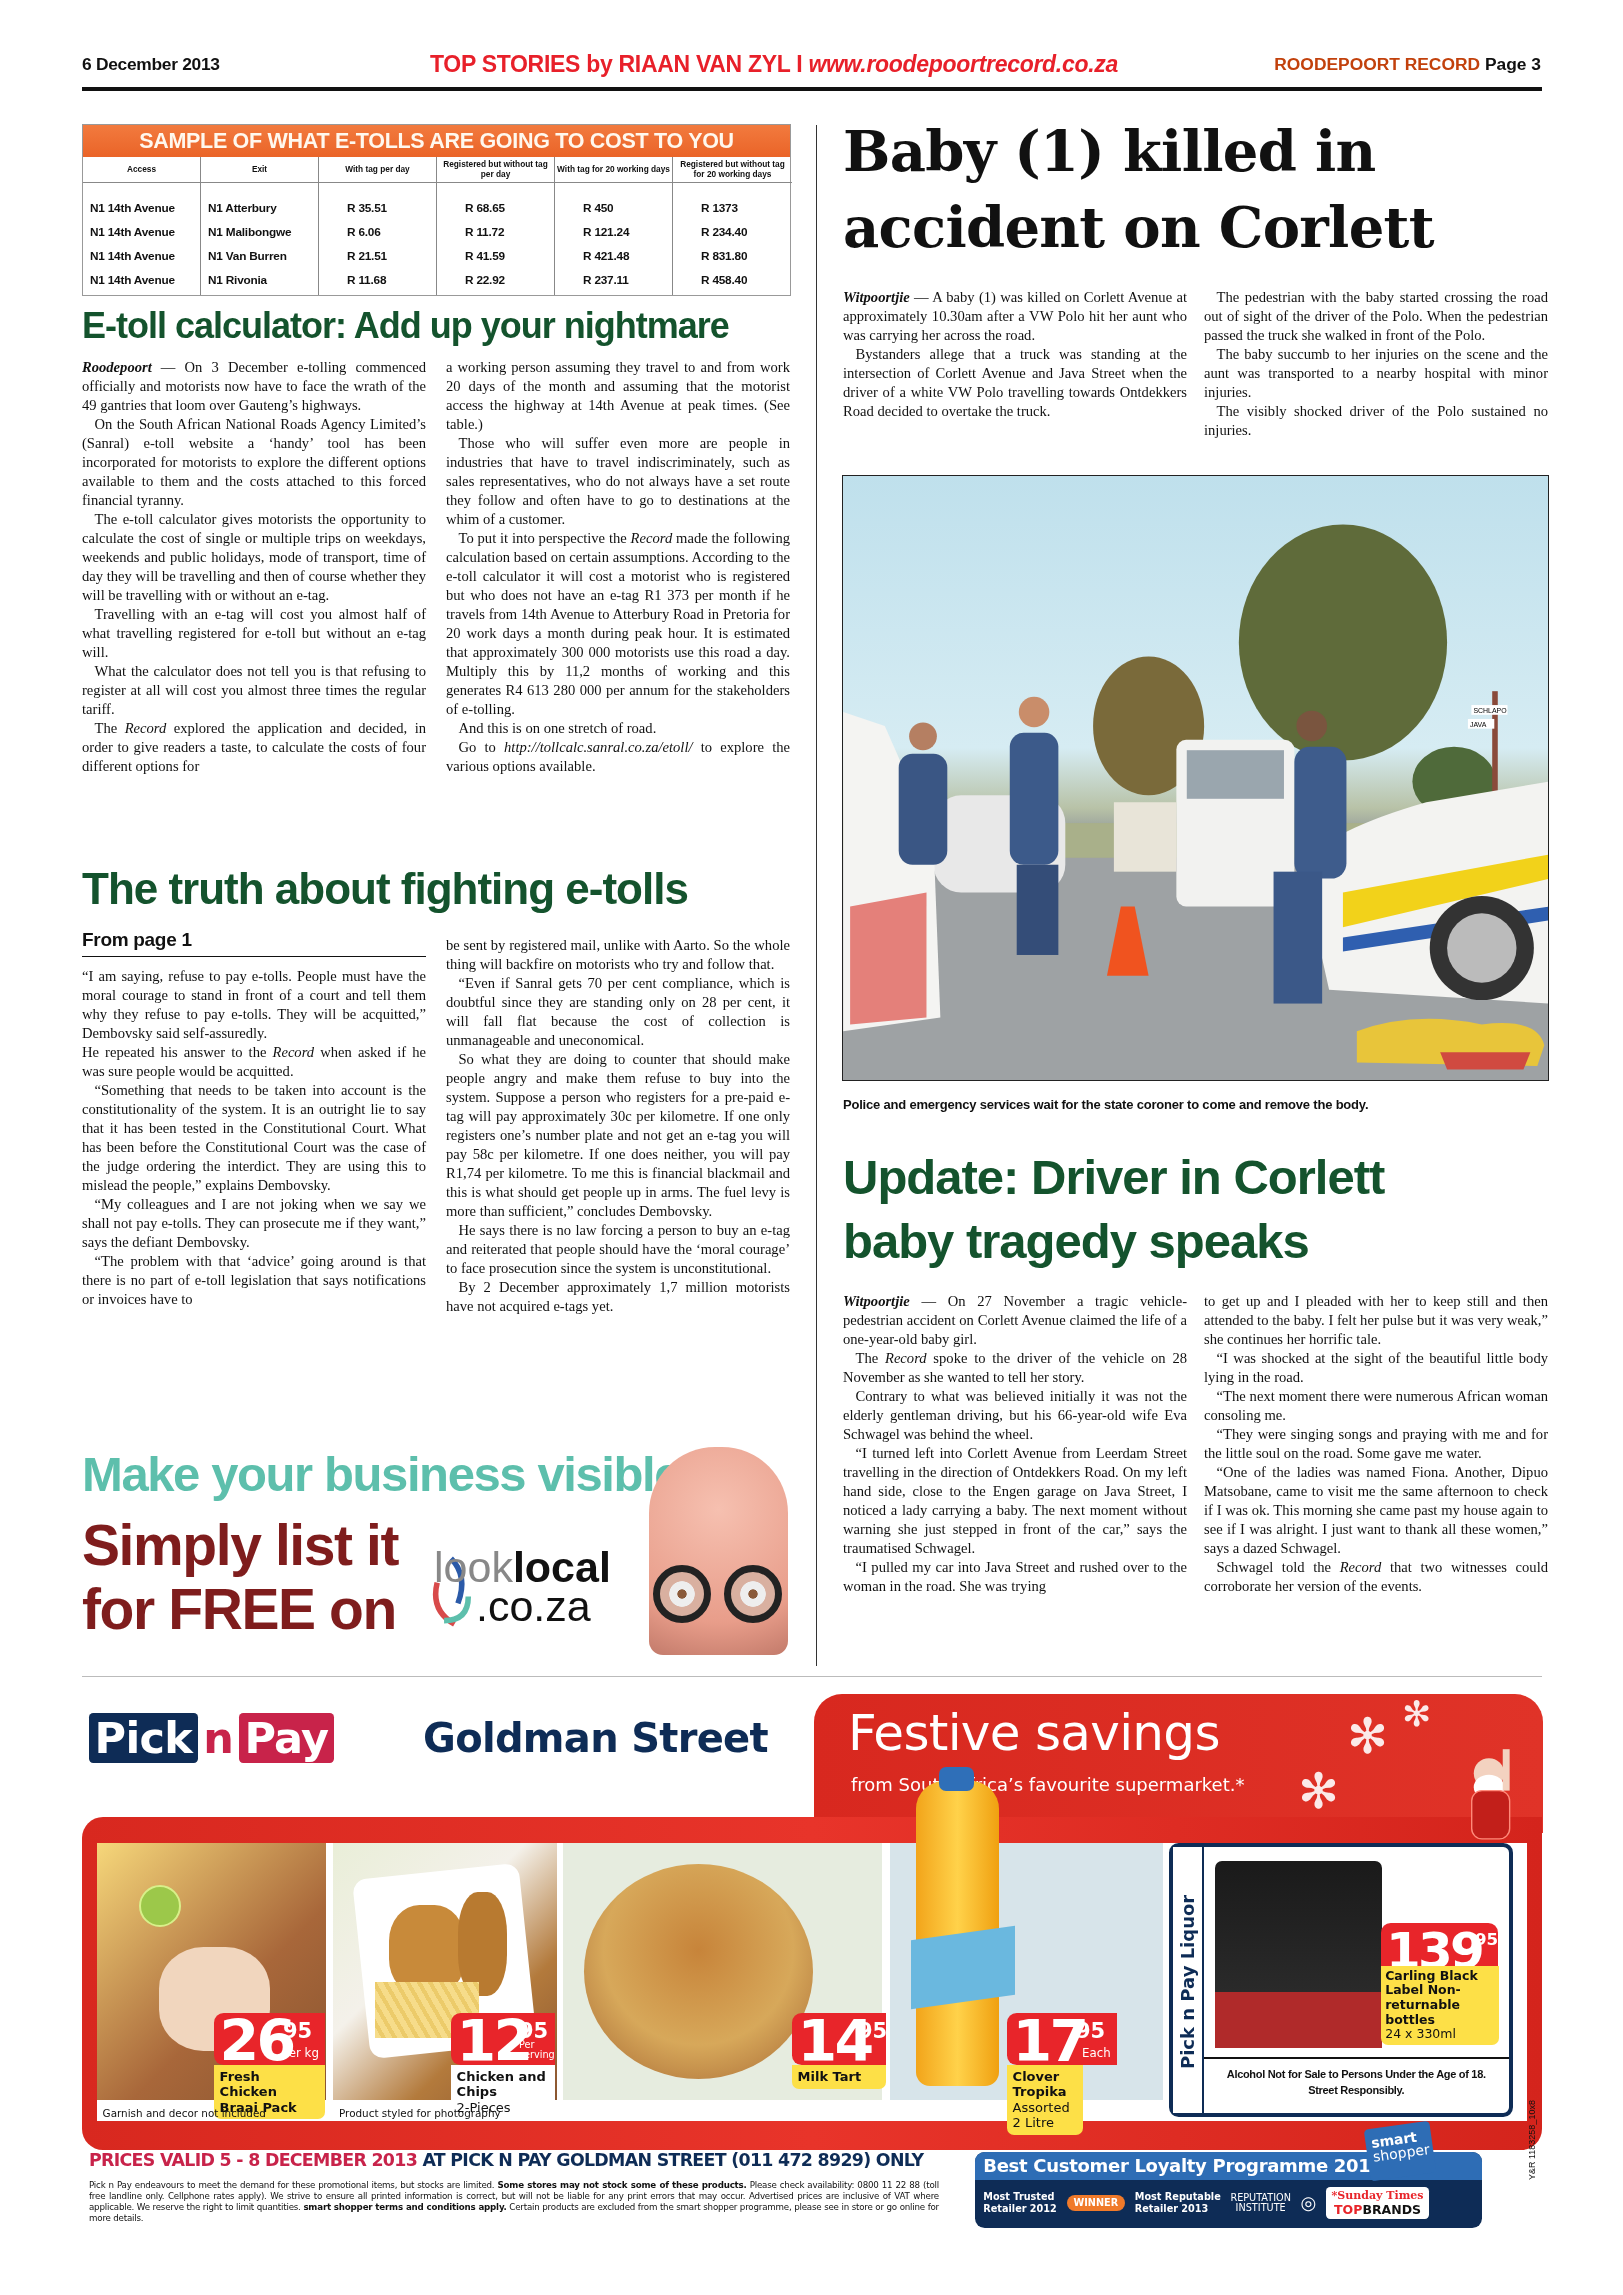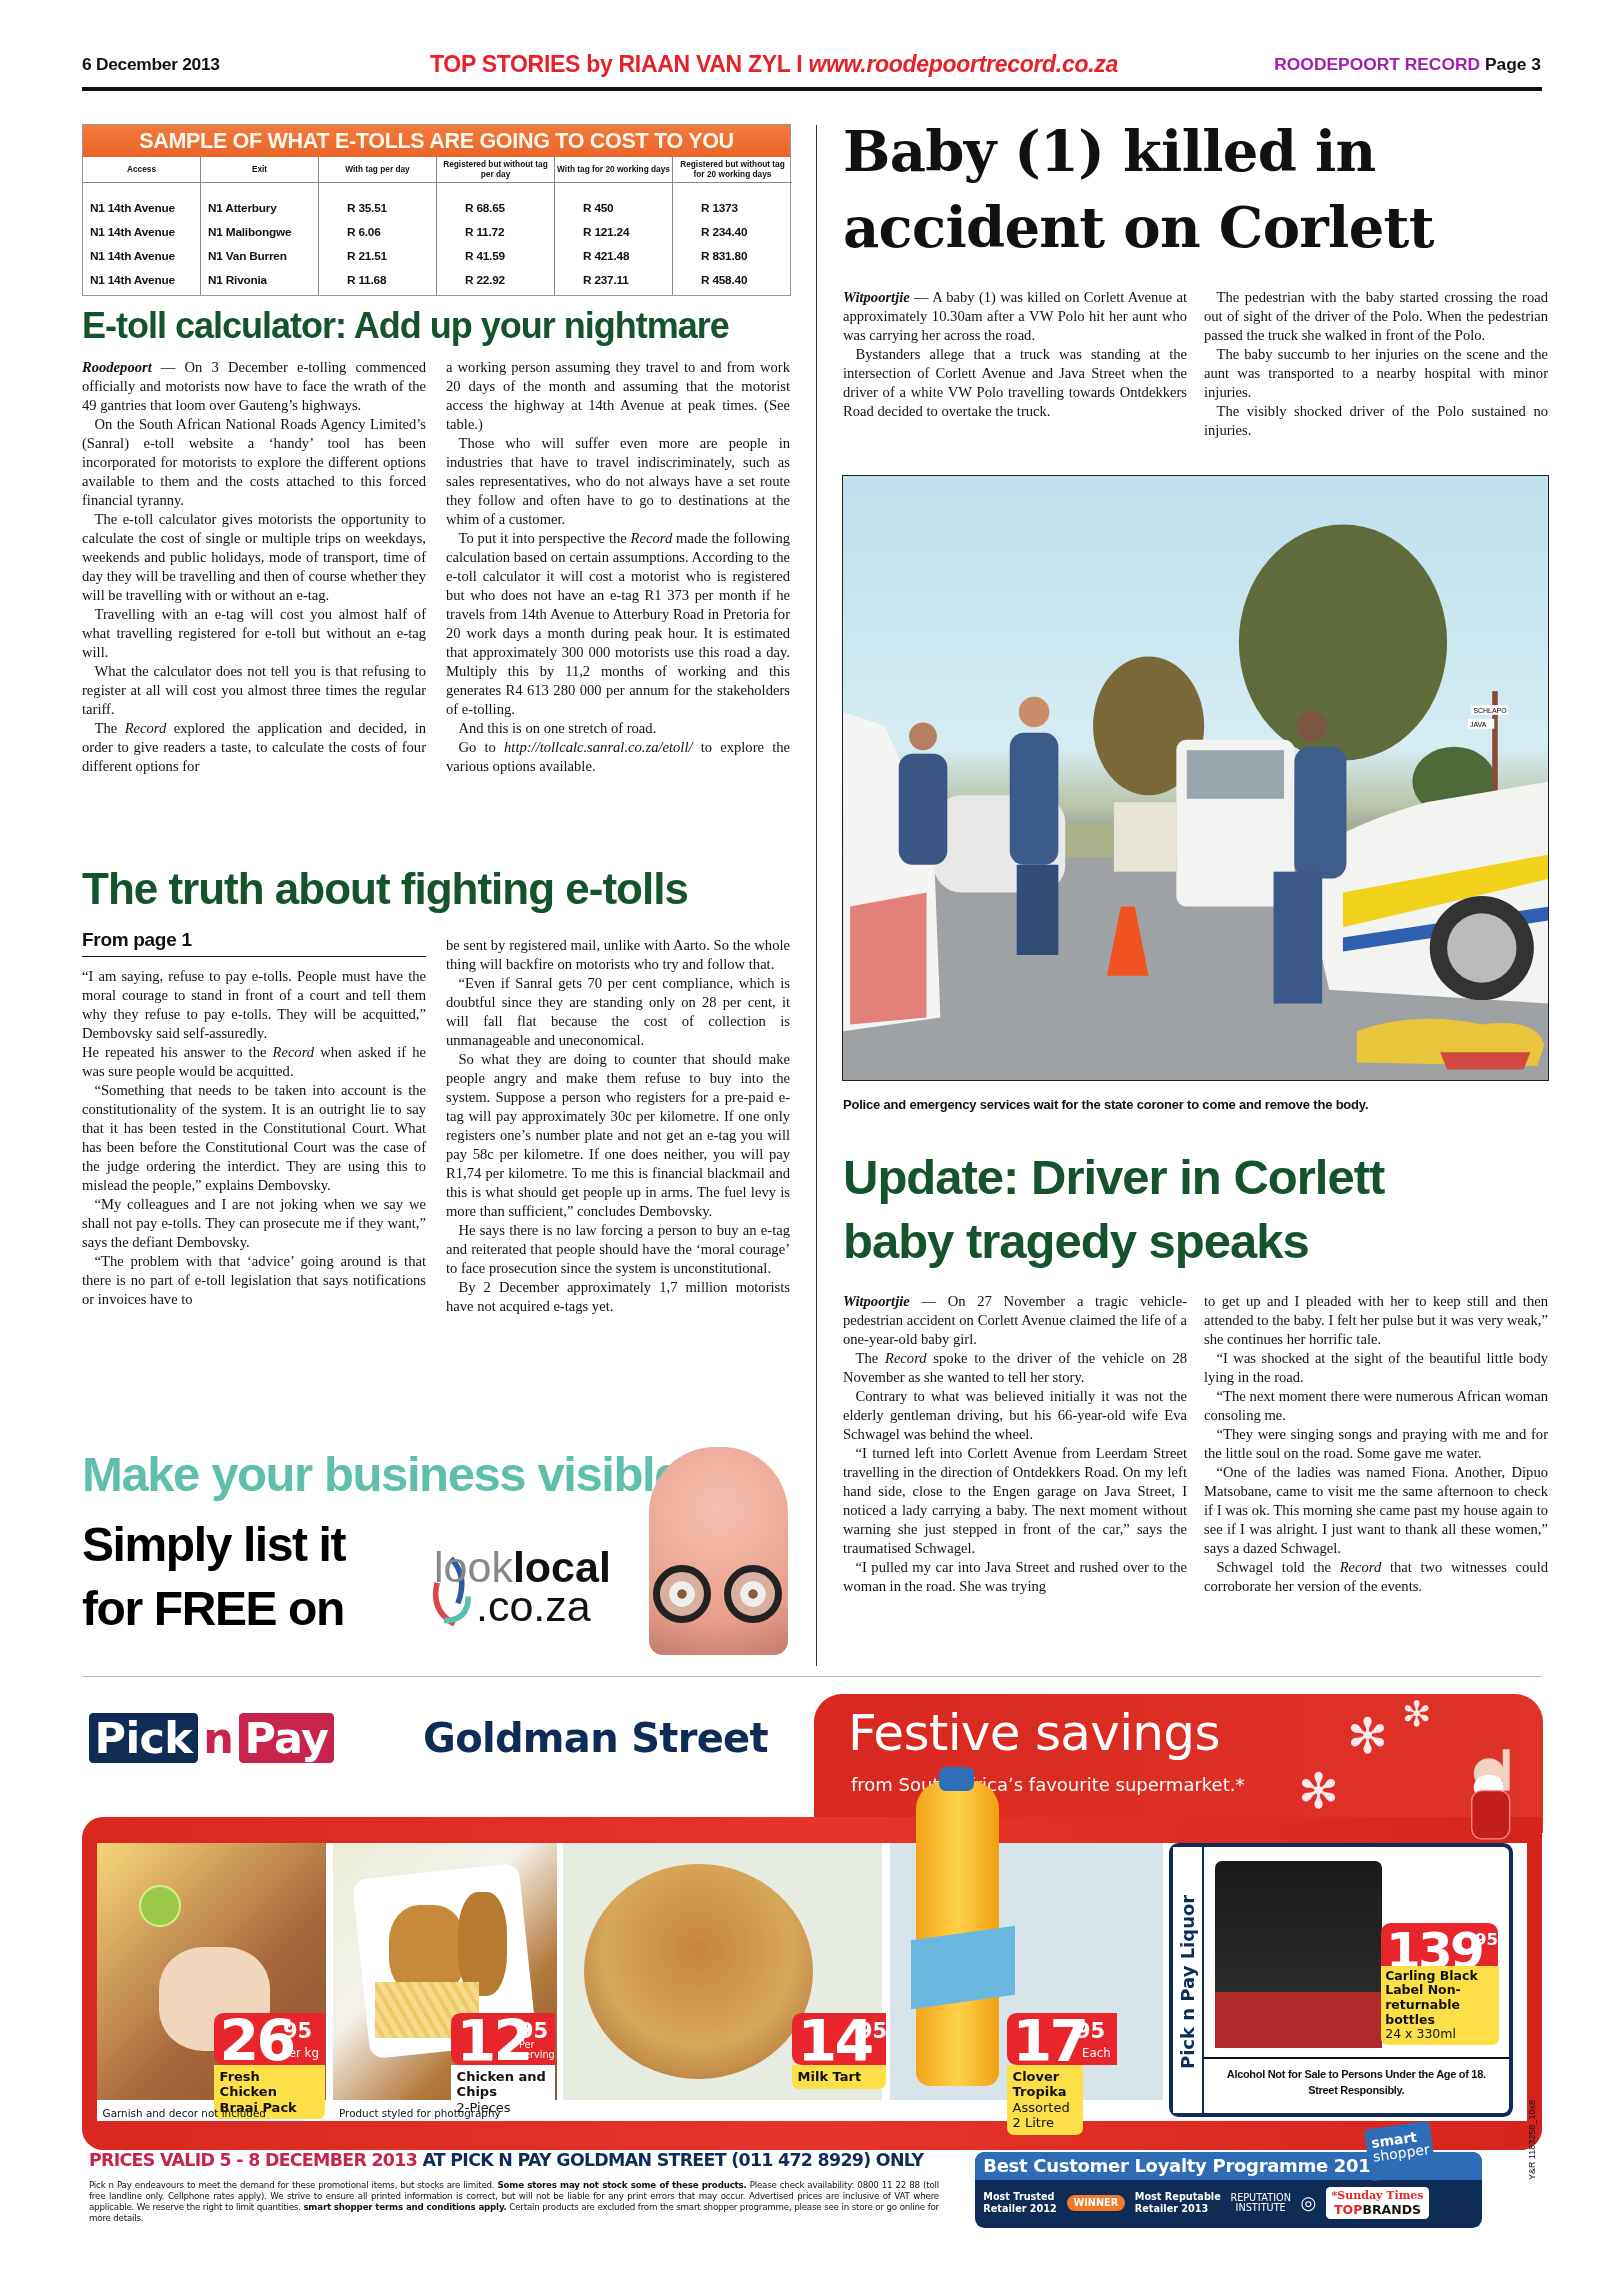--- a/index.html
+++ b/index.html
@@ -6,21 +6,21 @@
   html, body { width: 1624px; height: 2295px; background: #fff; overflow: hidden; }
   body { position: relative; font-family: "Liberation Serif", serif; color: #111; }
 
   .abs { position: absolute; }
 
   
   .mast-date { left: 82px; top: 54px; font-family: "Liberation Sans", sans-serif; font-weight: bold; font-size: 17.4px; letter-spacing: -0.3px; }
   .mast-center { left: 430px; top: 51px; font-family: "Liberation Sans", sans-serif; font-weight: bold; font-size: 23px; color: #e8202a; letter-spacing: -0.3px; }
   .mast-center .site { font-style: italic; }
   .mast-right { right: 83px; top: 54px; font-family: "Liberation Sans", sans-serif; font-weight: bold; font-size: 17.4px; }
-  .mast-right .paper { color: #a21caf; }
+  .mast-right .paper { color: #c2410c; }
   .mast-rule { left: 82px; top: 87px; width: 1460px; height: 3.5px; background: #111; }
 
   .vdivider { left: 816px; top: 125px; width: 1.4px; height: 1541px; background: #333; }
 
   
   .toll-table { left: 82px; top: 124px; width: 709px; height: 172px; border: 1.4px solid #999; }
   .toll-title { height: 32px; background: linear-gradient(#f27a3e,#ea6428); color: #fff8ee; font-family: "Liberation Sans", sans-serif; font-weight: bold; font-size: 21.5px; text-align: center; line-height: 32px; letter-spacing: -0.3px; }
   .toll-grid { display: grid; grid-template-columns: 118px 118px 118px 118px 118px 119px; }
   .toll-head { height: 26px; border-right: 1.4px solid #888; border-bottom: 1.4px solid #888; font-family: "Liberation Sans", sans-serif; font-size: 8.3px; text-align: center; display: flex; align-items: center; justify-content: center; line-height: 9.7px; padding: 0 1.4px; font-weight: bold; }
   .toll-body { border-right: 1.4px solid #888; padding-top: 12.5px; height: 112px; }
@@ -44,21 +44,21 @@
   .from-page { font-family: "Liberation Sans", sans-serif; font-weight: bold; font-size: 19px; letter-spacing: -0.3px; }
   .from-rule { height: 1.4px; background: #111; margin: 7px 0 9.7px 0; }
 
   
   .photo { left: 842px; top: 475px; width: 707px; height: 606px; border: 1.4px solid #222; overflow: hidden;
            background: linear-gradient(180deg, #bfe0ec 0%, #d6ecf3 45%, #b8c2a7 55%, #8d9497 60%, #a9adaf 100%); }
   .caption { left: 843px; top: 1097px; font-family: "Liberation Sans", sans-serif; font-weight: bold; font-size: 13px; letter-spacing: -0.2px; }
 
   
   .ll-line1 { left: 82px; top: 1446px; font-family: "Liberation Sans", sans-serif; font-weight: bold; font-size: 49px; color: #5dbfac; letter-spacing: -1.4px; }
-  .ll-line2 { left: 82px; top: 1513px; font-family: "Liberation Sans", sans-serif; font-weight: bold; font-size: 48px; line-height: 64px; color: #000000; letter-spacing: -1.4px; }
+  .ll-line2 { left: 82px; top: 1513px; font-family: "Liberation Sans", sans-serif; font-weight: bold; font-size: 57px; line-height: 64px; color: #7f1d1d; letter-spacing: -1.4px; }
   .ll-logo { left: 434px; top: 1548px; font-family: "Liberation Sans", sans-serif; font-size: 43px; line-height: 39px; }
   .ll-logo .look { color: #888; }
   .ll-logo .local { color: #111; font-weight: bold; }
   .ll-logo .coza { color: #111; display: block; padding-left: 42px; }
   .ll-head { left: 649px; top: 1447px; width: 139px; height: 208px; border-radius: 66px 66px 14px 14px; background: radial-gradient(circle at 50% 30%, #f6c0b0, #e89d8a 70%, #c27a6a); }
   .ll-glass { position: absolute; top: 118px; width: 58px; height: 58px; border-radius: 50%; border: 7px solid #222; background: radial-gradient(circle, #8a5a3a 0 14%, #eee 16% 40%, #d9b0a0 42%); }
 
   .ad-rule { left: 82px; top: 1676px; width: 1460px; height: 1.4px; background: #bbb; }
 
   

